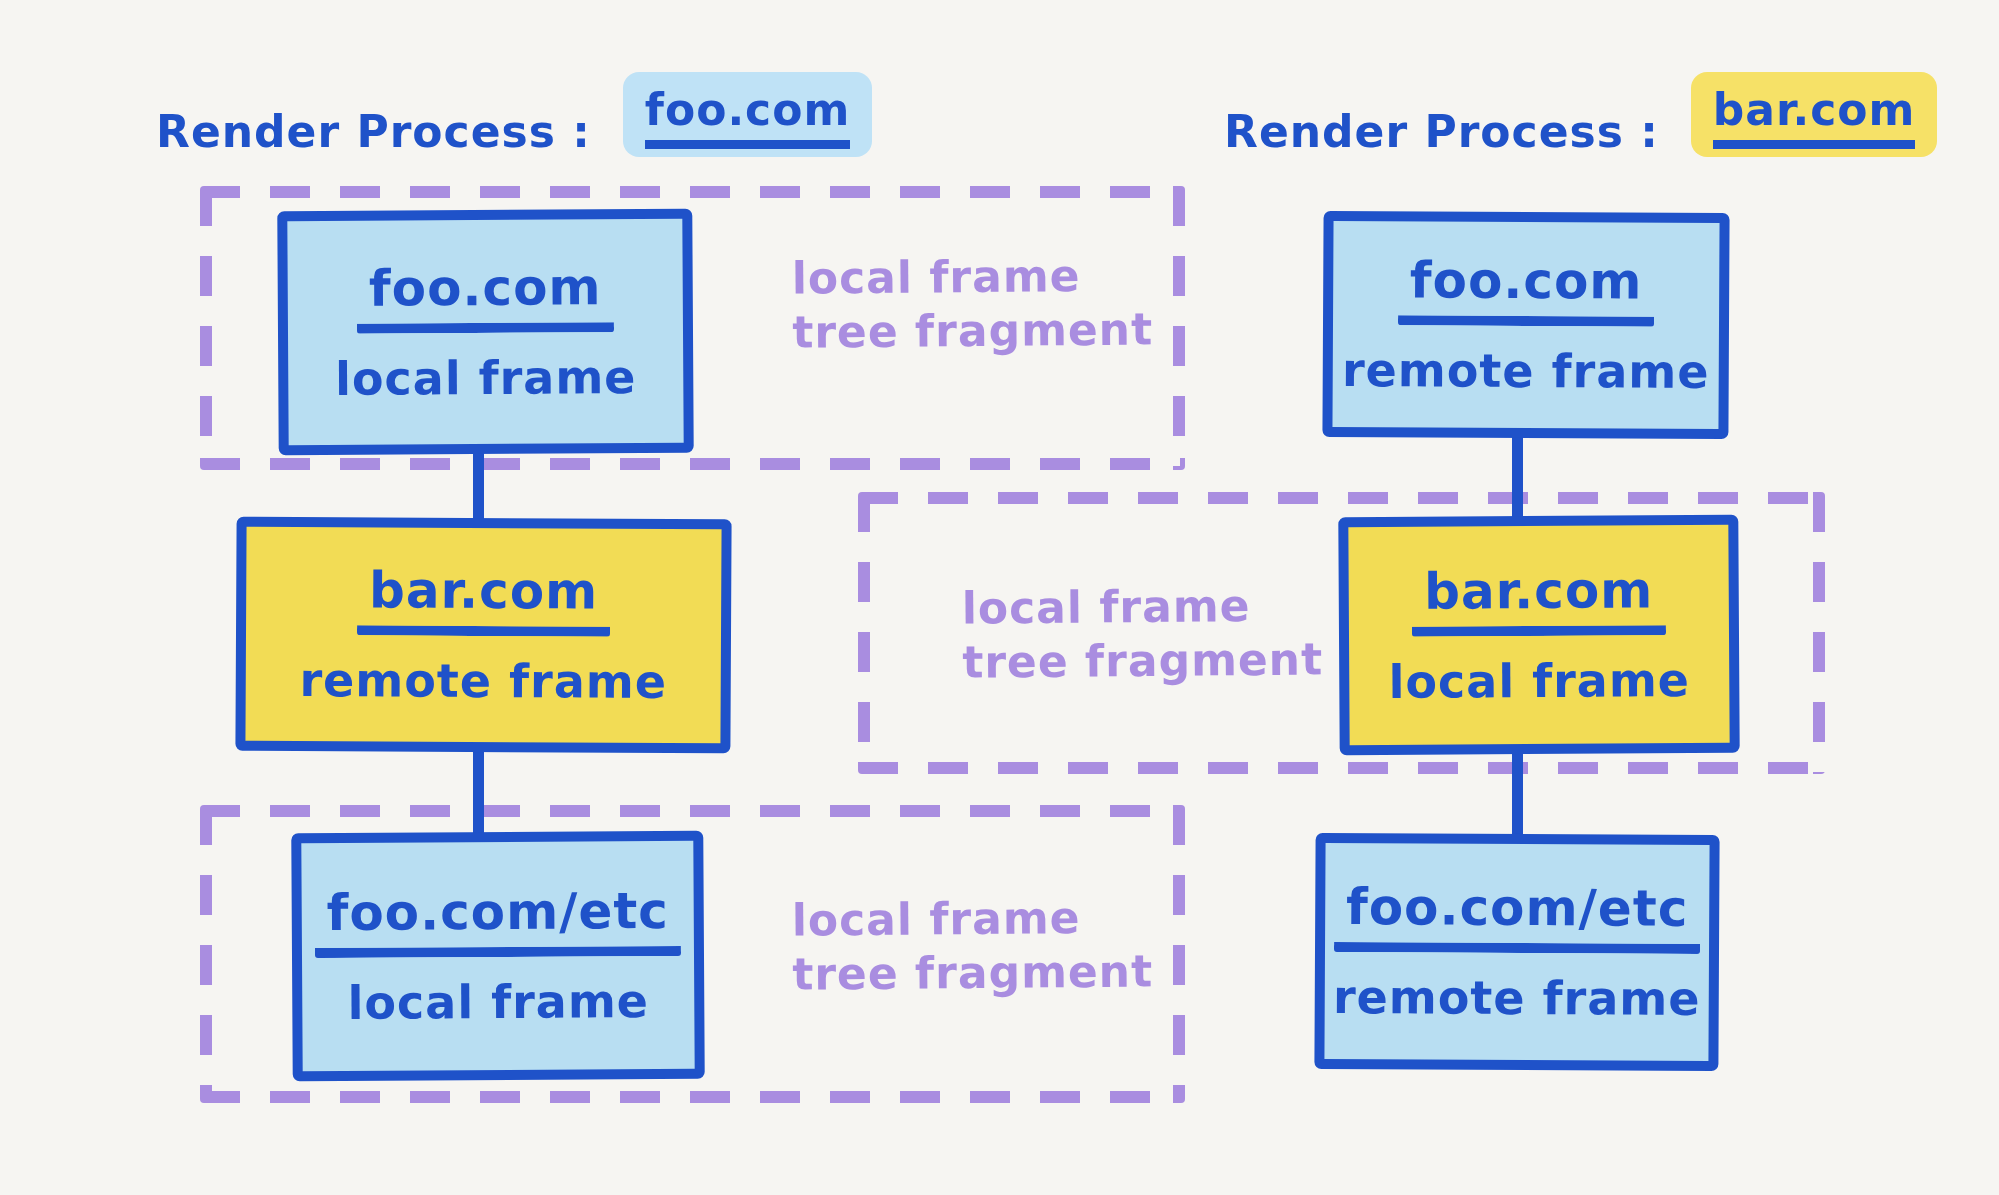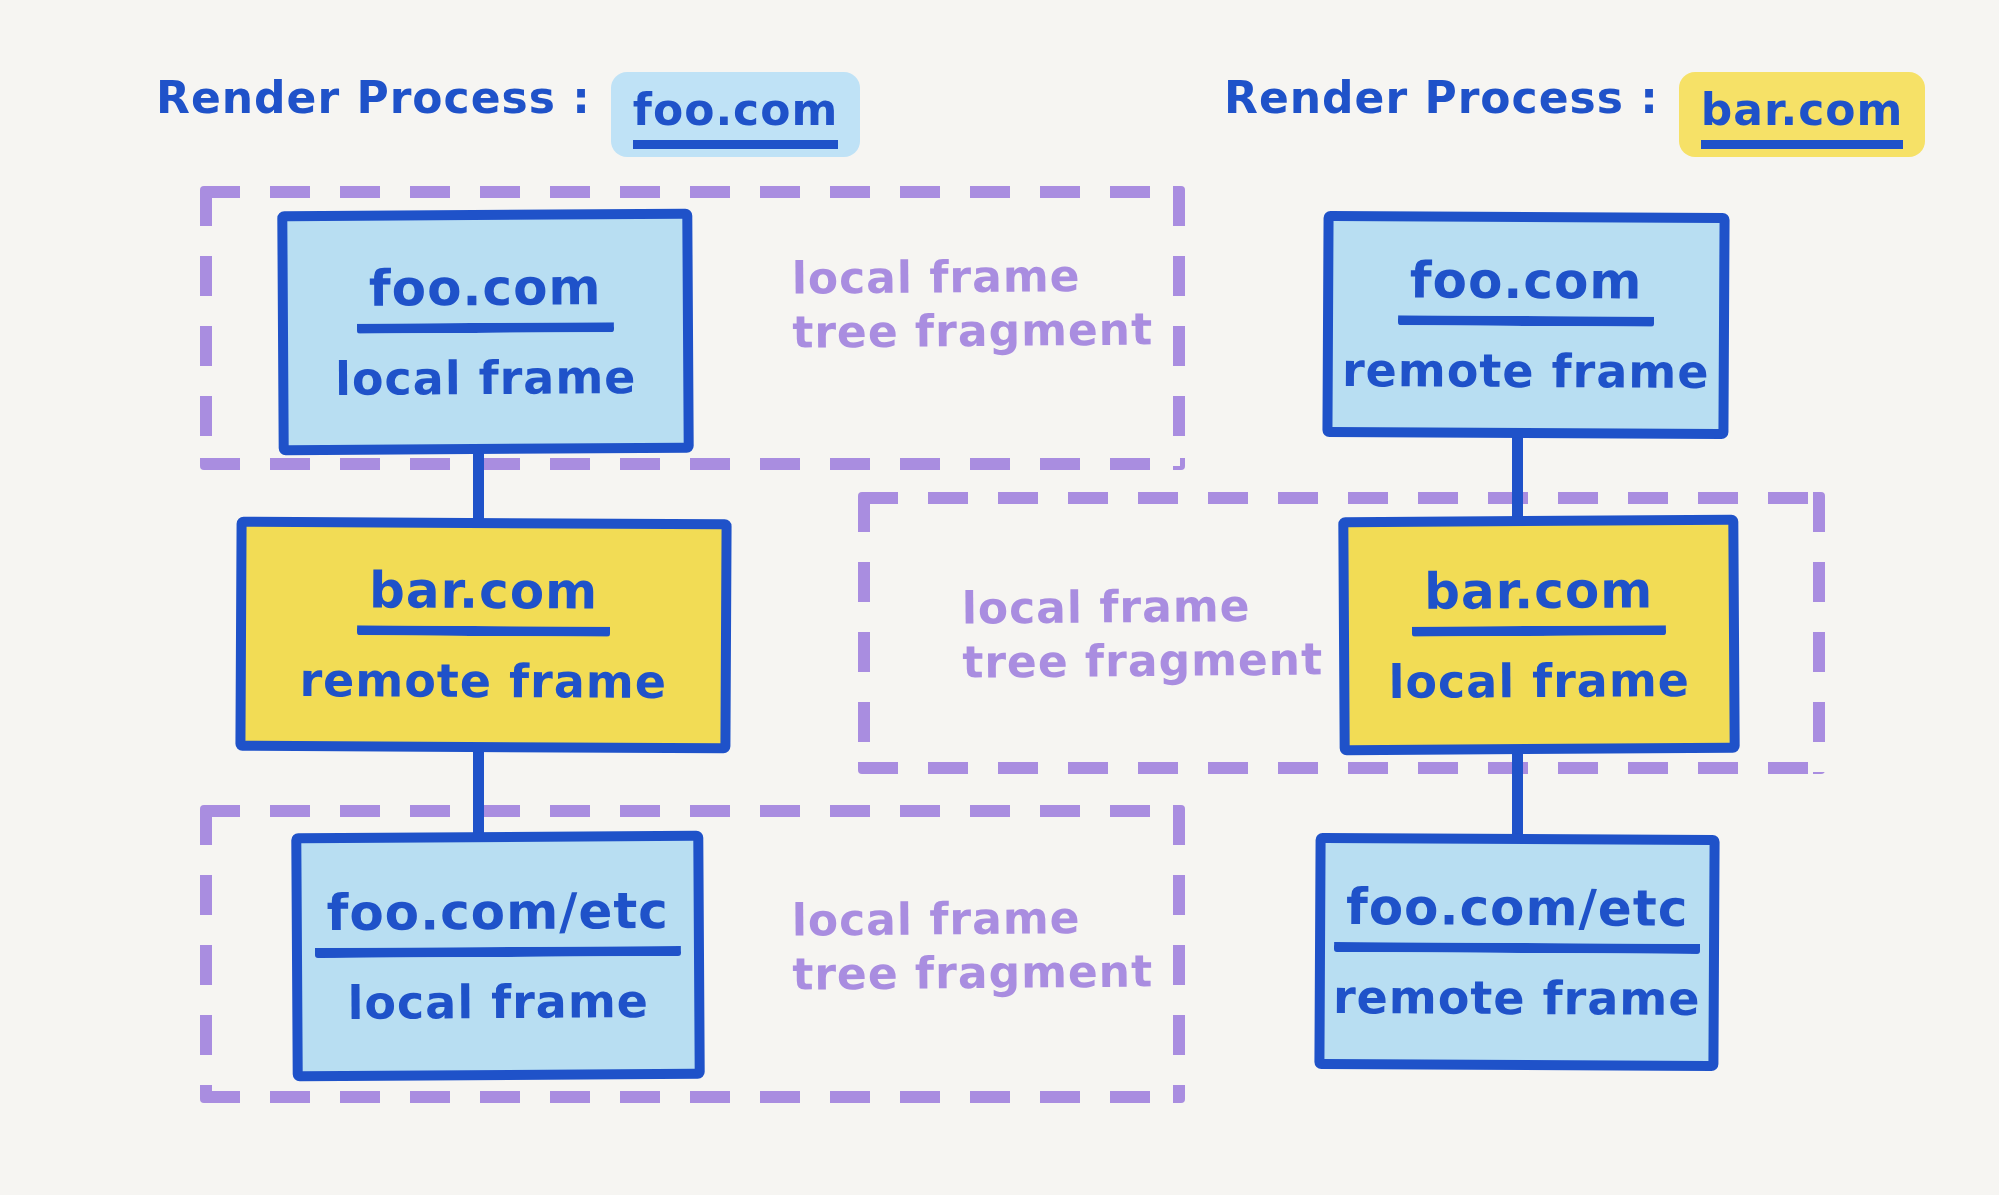--- a/index.html
+++ b/index.html
@@ -17,21 +17,21 @@
     background:var(--bg);
     font-family:"DejaVu Sans","Liberation Sans",sans-serif;
     font-weight:700;
     overflow:hidden;
   }
   .canvas{position:relative;width:1999px;height:1195px;background:var(--bg);}
 
   
   .title{
     position:absolute;
-    display:flex;align-items:flex-start;gap:20px;
+    display:flex;align-items:flex-end;gap:32px;
     color:var(--ink);font-size:44px;letter-spacing:1px;white-space:nowrap;
   }
   .hl{display:inline-block;padding:12px 22px 8px;border-radius:16px;}
   .hl-blue{background:var(--sky-hl);}
   .hl-yellow{background:var(--sun-hl);}
   .hl .u{display:inline-block;border-bottom:9px solid var(--ink);padding-bottom:5px;}
 
   
   .node{
     position:absolute;z-index:3;

